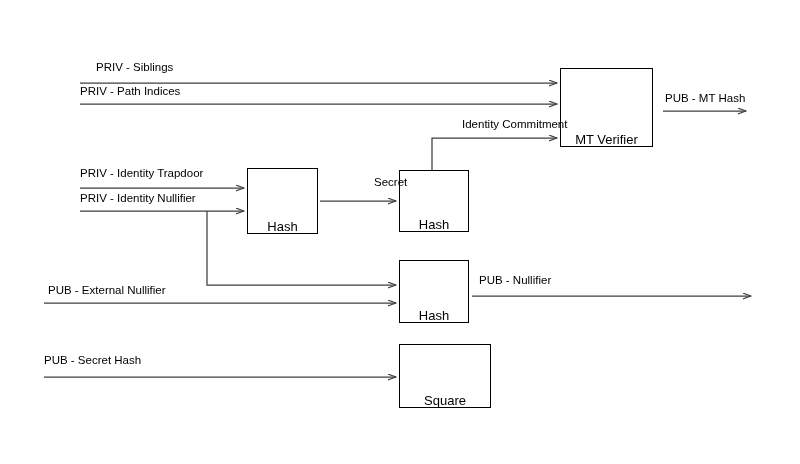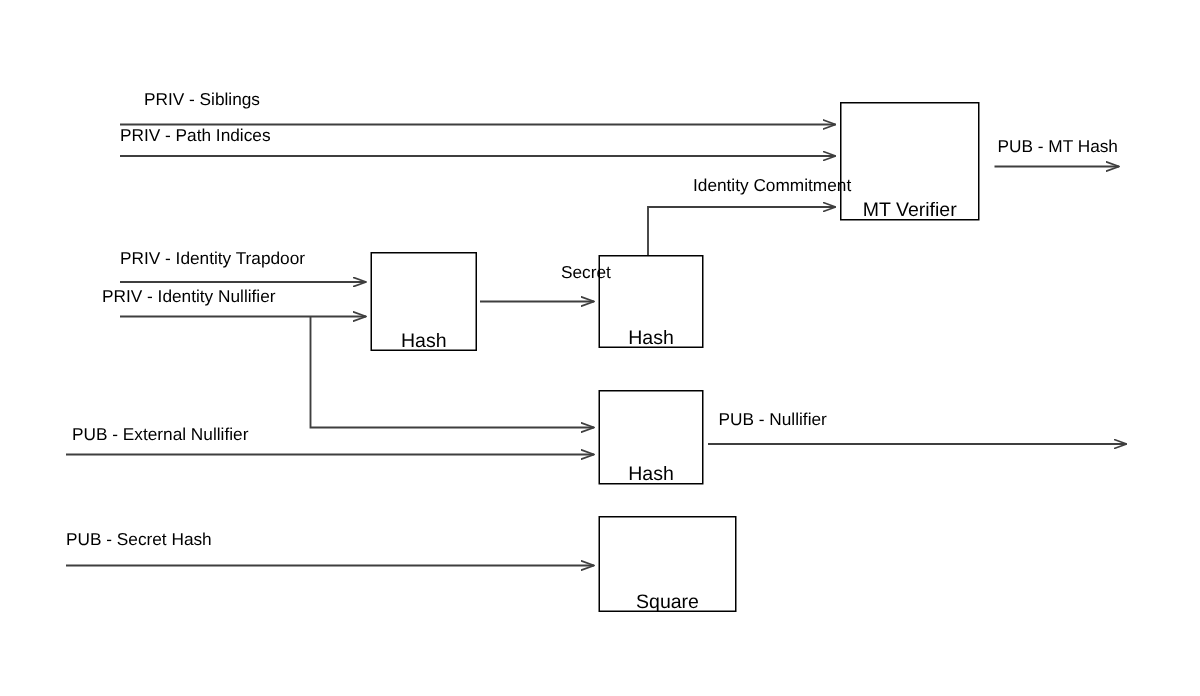--- a/index.html
+++ b/index.html
@@ -114,21 +114,21 @@
   <div class="edge-label" style="left:96px; top:62px;">PRIV - Siblings</div>
 
   <div class="edge-label" style="left:80px; top:86px;">PRIV - Path Indices</div>
 
   <div class="edge-label" style="left:665px; top:93px;">PUB - MT Hash</div>
 
   <div class="edge-label" style="left:438px; top:119px;margin-left:24px;">Identity Commitment</div>
 
   <div class="edge-label" style="left:80px; top:168px;">PRIV - Identity Trapdoor</div>
 
-  <div class="edge-label" style="left:68px; top:193px;">PRIV - Identity Nullifier</div>
+  <div class="edge-label" style="left:80px; top:193px;">PRIV - Identity Nullifier</div>
 
   <div class="edge-label" style="left:344px; top:177px;margin-left:30px;">Secret</div>
 
   <div class="edge-label" style="left:48px; top:285px;">PUB - External Nullifier</div>
 
   <div class="edge-label" style="left:479px; top:275px;">PUB - Nullifier</div>
 
   <div class="edge-label" style="left:44px; top:355px;">PUB - Secret Hash</div>
 
 </div>

